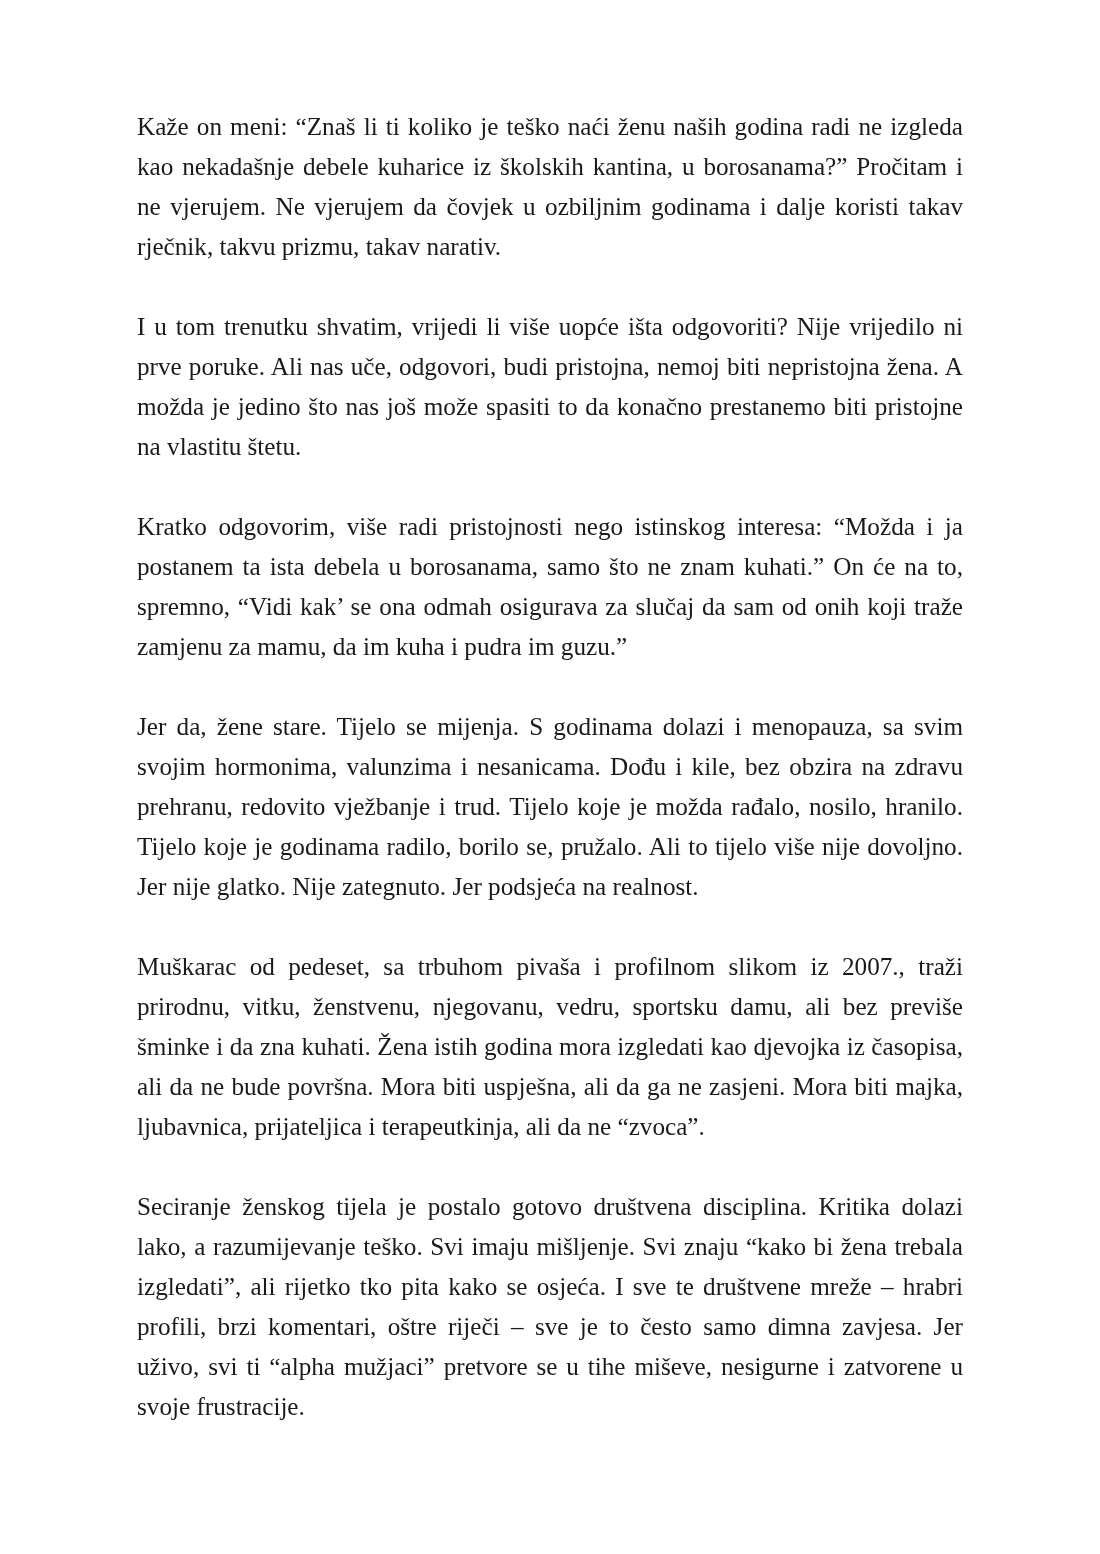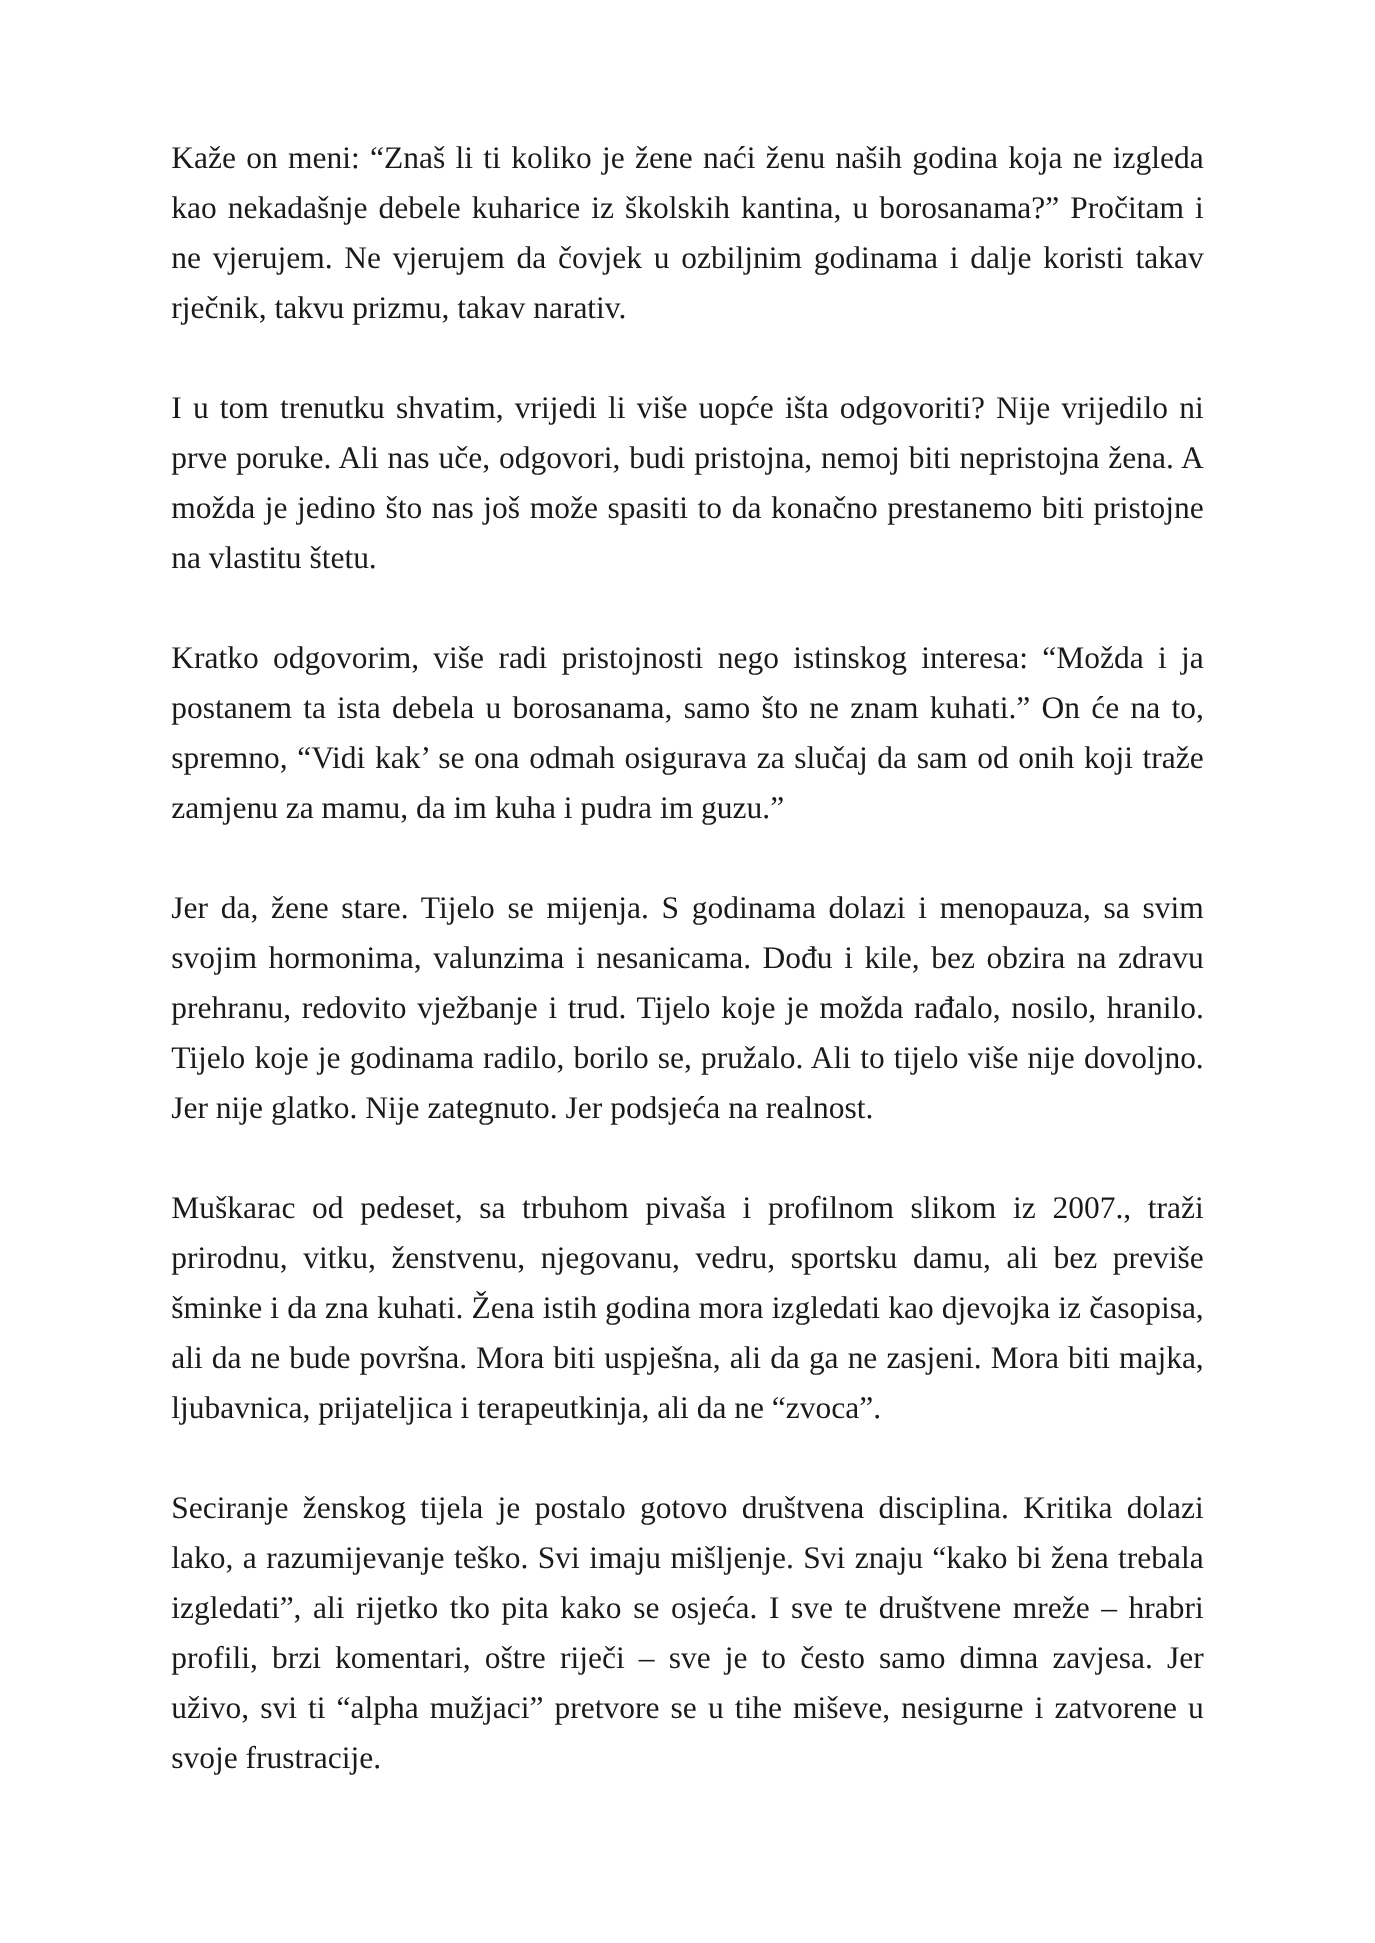--- a/index.html
+++ b/index.html
@@ -28,19 +28,19 @@
       text-align: justify;
       text-justify: inter-word;
       hyphens: none;
     }
     .para:last-child { margin-bottom: 12px; }
   </style>
 </head>
 <body>
 
 <div class="page">
-  <p class="para">Kaže on meni: “Znaš li ti koliko je žene naći ženu naših godina koja ne izgleda kao nekadašnje debele kuharice iz školskih kantina, u borosanama?” Pročitam i ne vjerujem. Ne vjerujem da čovjek u ozbiljnim godinama i dalje koristi takav rječnik, takvu prizmu, takav narativ.</p>
+  <p class="para">Kaže on meni: “Znaš li ti koliko je teško naći ženu naših godina radi ne izgleda kao nekadašnje debele kuharice iz školskih kantina, u borosanama?” Pročitam i ne vjerujem. Ne vjerujem da čovjek u ozbiljnim godinama i dalje koristi takav rječnik, takvu prizmu, takav narativ.</p>
   <p class="para">I u tom trenutku shvatim, vrijedi li više uopće išta odgovoriti? Nije vrijedilo ni prve poruke. Ali nas uče, odgovori, budi pristojna, nemoj biti nepristojna žena. A možda je jedino što nas još može spasiti to da konačno prestanemo biti pristojne na vlastitu štetu.</p>
   <p class="para">Kratko odgovorim, više radi pristojnosti nego istinskog interesa: “Možda i ja postanem ta ista debela u borosanama, samo što ne znam kuhati.” On će na to, spremno, “Vidi kak’ se ona odmah osigurava za slučaj da sam od onih koji traže zamjenu za mamu, da im kuha i pudra im guzu.”</p>
   <p class="para">Jer da, žene stare. Tijelo se mijenja. S godinama dolazi i menopauza, sa svim svojim hormonima, valunzima i nesanicama. Dođu i kile, bez obzira na zdravu prehranu, redovito vježbanje i trud. Tijelo koje je možda rađalo, nosilo, hranilo. Tijelo koje je godinama radilo, borilo se, pružalo. Ali to tijelo više nije dovoljno. Jer nije glatko. Nije zategnuto. Jer podsjeća na realnost.</p>
   <p class="para">Muškarac od pedeset, sa trbuhom pivaša i profilnom slikom iz 2007., traži prirodnu, vitku, ženstvenu, njegovanu, vedru, sportsku damu, ali bez previše šminke i da zna kuhati. Žena istih godina mora izgledati kao djevojka iz časopisa, ali da ne bude površna. Mora biti uspješna, ali da ga ne zasjeni. Mora biti majka, ljubavnica, prijateljica i terapeutkinja, ali da ne “zvoca”.</p>
   <p class="para">Seciranje ženskog tijela je postalo gotovo društvena disciplina. Kritika dolazi lako, a razumijevanje teško. Svi imaju mišljenje. Svi znaju “kako bi žena trebala izgledati”, ali rijetko tko pita kako se osjeća. I sve te društvene mreže – hrabri profili, brzi komentari, oštre riječi – sve je to često samo dimna zavjesa. Jer uživo, svi ti “alpha mužjaci” pretvore se u tihe miševe, nesigurne i zatvorene u svoje frustracije.</p>
 </div>
 
 </body></html>

